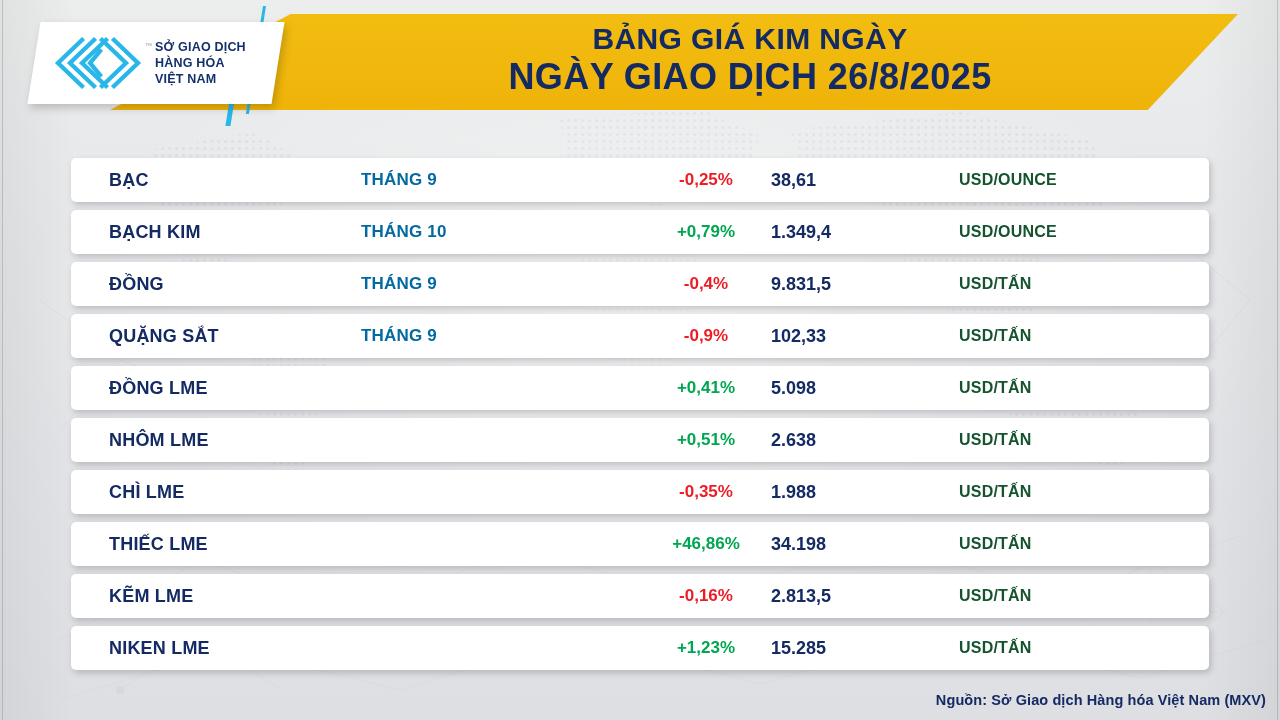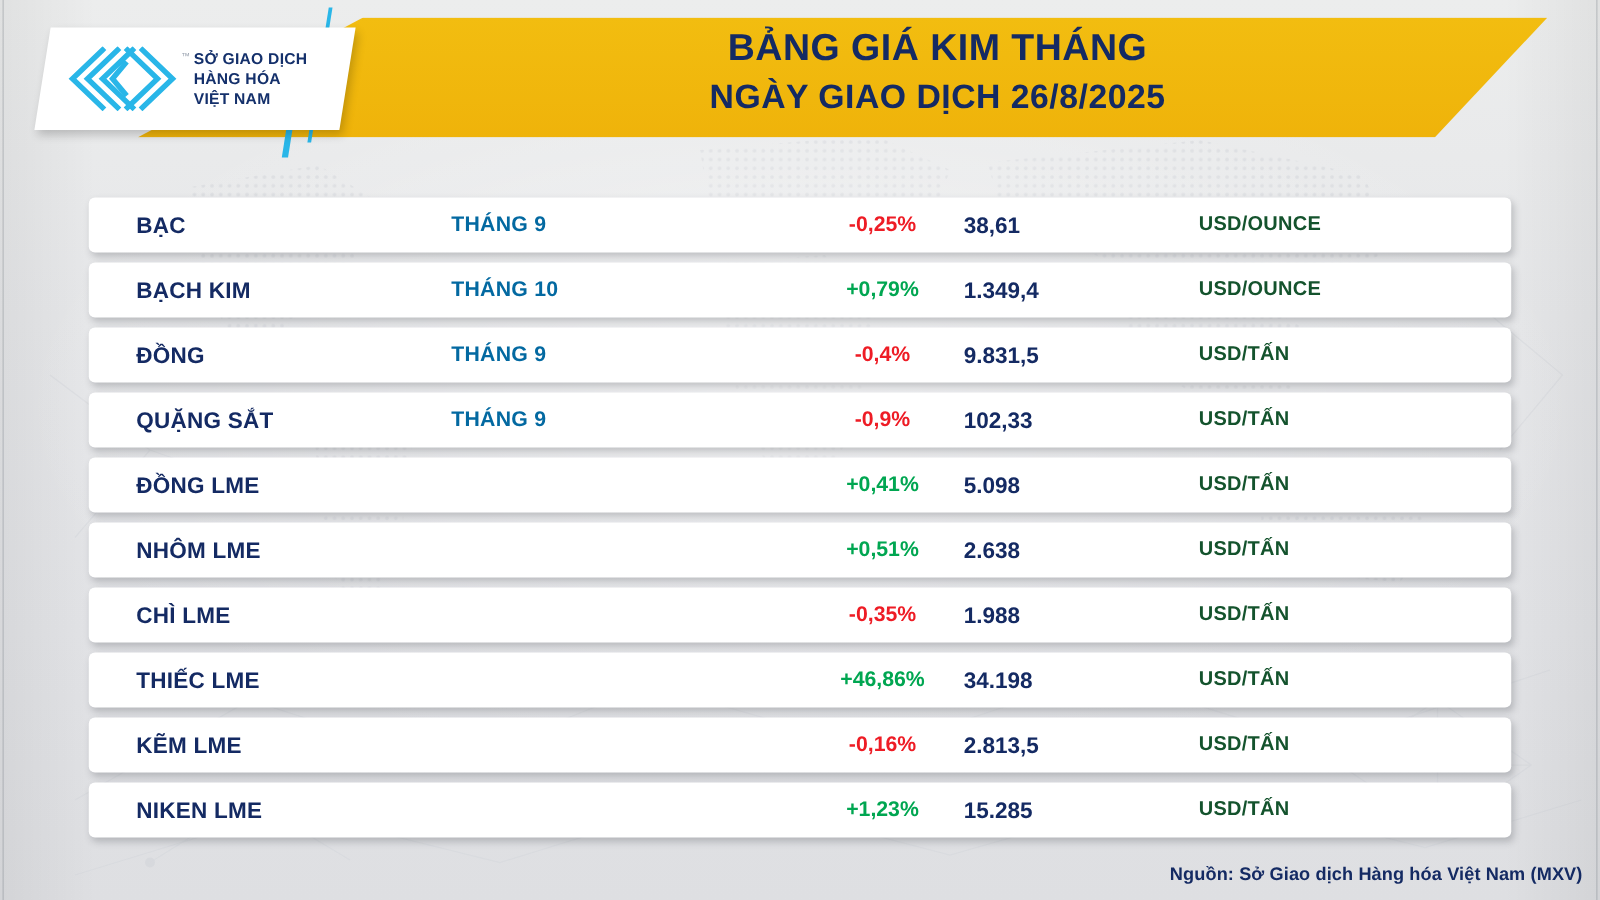--- a/index.html
+++ b/index.html
@@ -124,21 +124,21 @@
     position: absolute;
     left: 340px;
     top: 20px;
     width: 820px;
     text-align: center;
     color: #142a63;
     font-weight: bold;
     letter-spacing: .4px;
   }
   .title-1 { font-size: 30px; line-height: 38px; }
-  .title-2 { font-size: 27px; line-height: 38px; }
+  .title-2 { font-size: 36px; line-height: 38px; }
 
   
   .rows {
     position: absolute;
     left: 0;
     top: 158px;
     width: 1280px;
   }
   .row {
     position: relative;
@@ -275,21 +275,21 @@
         <span class="logo-tm">™</span>
         <div class="logo-text">
           <div>SỞ GIAO DỊCH</div>
           <div>HÀNG HÓA</div>
           <div>VIỆT NAM</div>
         </div>
       </div>
     </div>
 
     <div class="header-titles">
-      <div class="title-1">BẢNG GIÁ KIM THÁNG</div>
+      <div class="title-1">BẢNG GIÁ KIM NGÀY</div>
       <div class="title-2">NGÀY GIAO DỊCH 26/8/2025</div>
     </div>
   </div>
 
   <div class="rows" id="rows">
       <div class="row">
         <div class="c-name">BẠC</div>
         <div class="c-month">THÁNG 9</div>
         <div class="c-change down">-0,25%</div>
         <div class="c-price">38,61</div>

